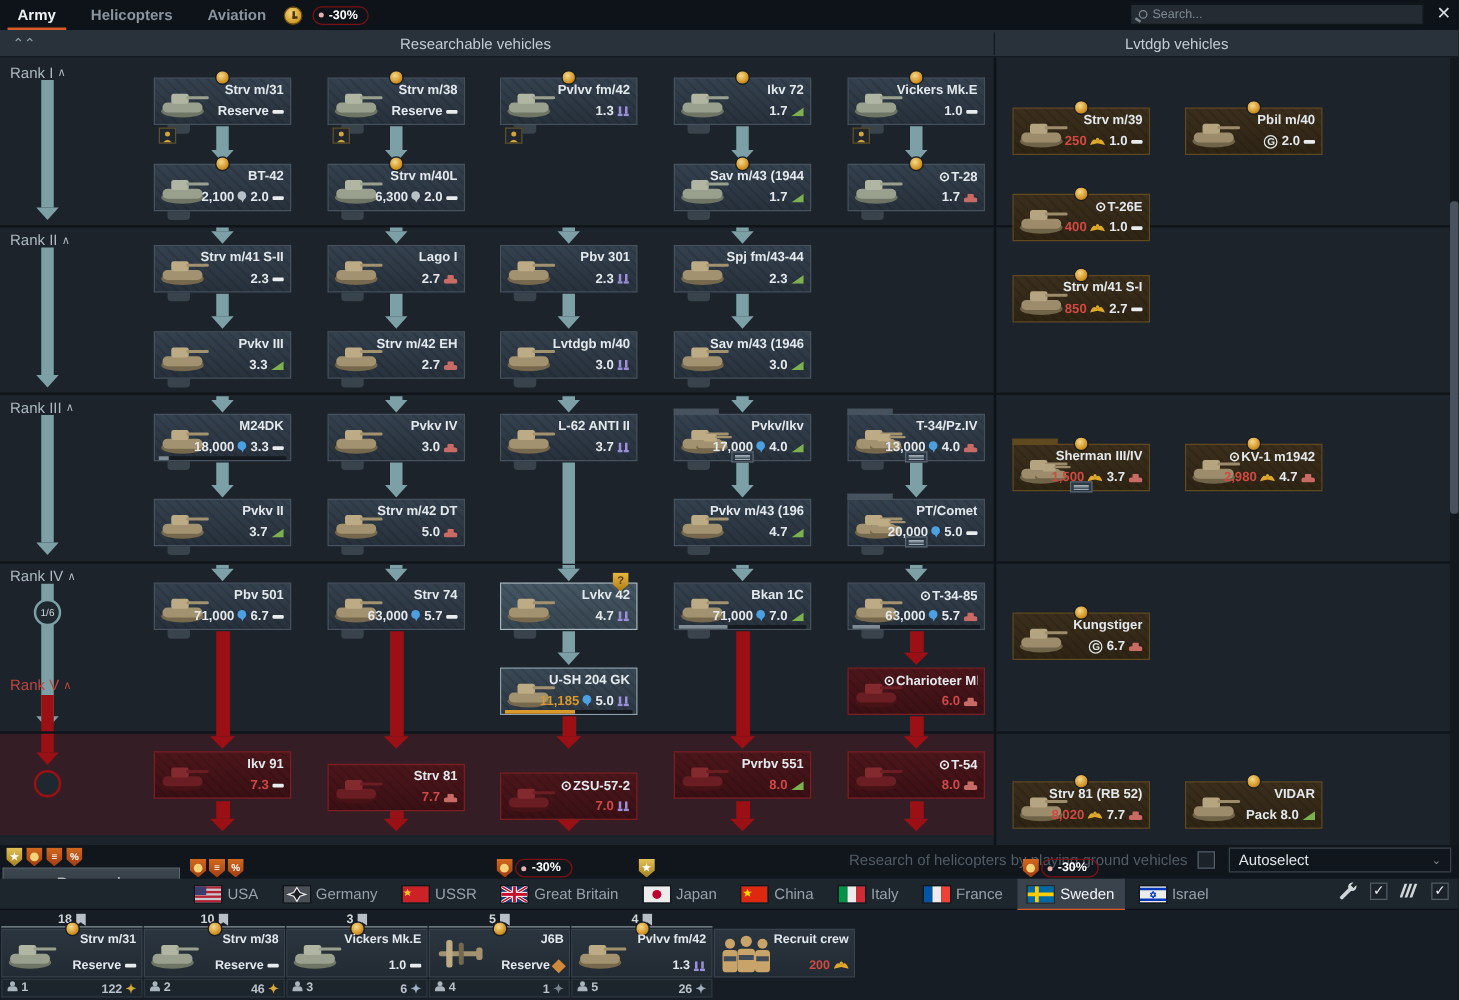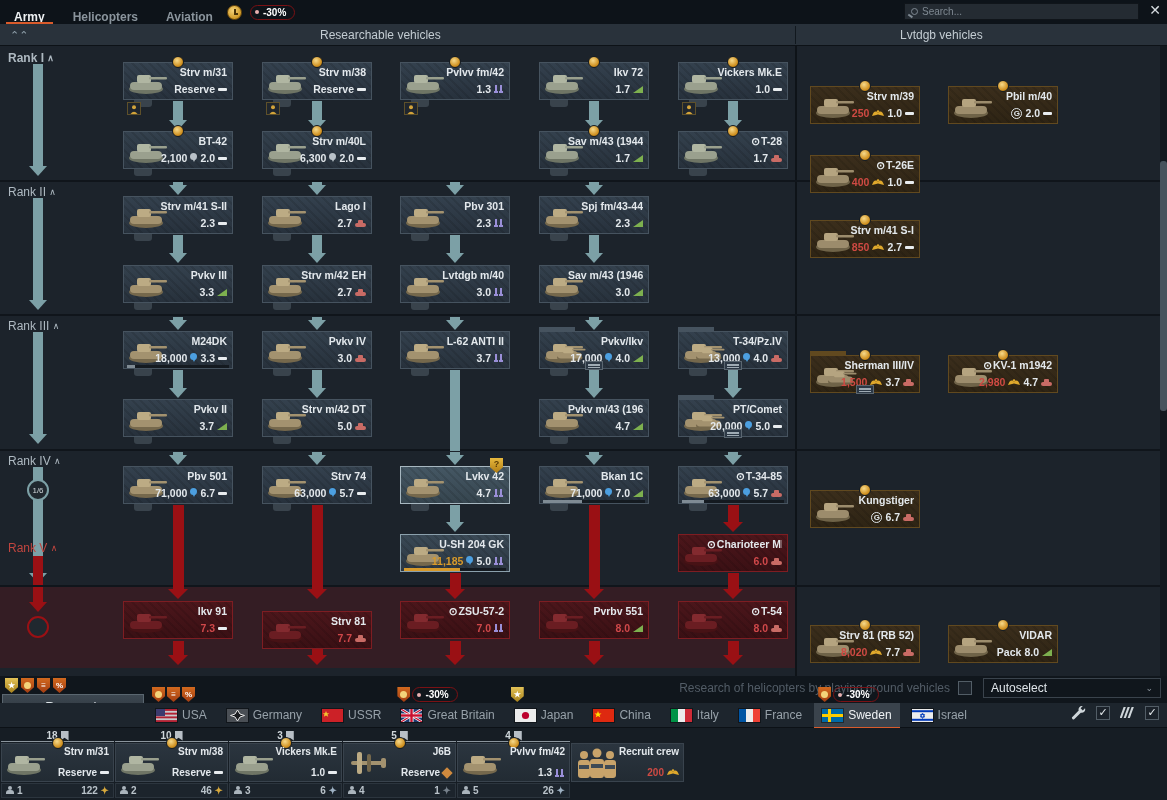--- a/index.html
+++ b/index.html
@@ -1,21 +1,21 @@
 <!DOCTYPE html>
 <html><head>
 <meta charset="utf-8">
 <style>
   html,body{margin:0;padding:0;background:#0b1015;}
   *{box-sizing:border-box;font-family:"Liberation Sans",sans-serif;}
   #screen{position:relative;width:1167px;height:800px;background:#1b222a;overflow:hidden;}
 
   
   #topbar{position:absolute;left:0;top:0;width:1167px;height:24px;background:#0d1319;display:flex;align-items:center;}
-  .tab{padding:5px 14px;font-size:12px;font-weight:bold;color:#8a949c;height:24px;line-height:24px;position:relative;cursor:pointer;}
+  .tab{padding:0 14px;font-size:12px;font-weight:bold;color:#8a949c;height:24px;line-height:24px;position:relative;cursor:pointer;}
   .tab.active{color:#eef1f3;}
   .tab.active::after{content:"";position:absolute;left:6px;right:6px;bottom:0;height:2px;background:#d95b2b;}
   .clockbadge{width:15px;height:15px;border-radius:50%;background:radial-gradient(circle at 40% 35%,#f4d37a,#d09a26 70%,#8a5f12);border:1px solid #6e4c0e;position:relative;display:inline-block;}
   .clockbadge::after{content:"";position:absolute;left:6px;top:3px;width:2px;height:6px;background:#4a3408;}
   .clockbadge::before{content:"";position:absolute;left:6px;top:7px;width:4px;height:2px;background:#4a3408;}
   .disc{background:linear-gradient(#c22; #9e1c1f);border:1px solid #7a1114;color:#fff;font-size:10px;font-weight:bold;border-radius:8px;padding:1px 8px 1px 12px;position:relative;}
   .disc::before{content:"";position:absolute;left:4px;top:50%;margin-top:-2px;width:4px;height:4px;border-radius:50%;background:#e8b0b0;}
   #search{position:absolute;right:28px;top:3px;width:235px;height:17px;background:#242b32;border:1px solid #10151a;color:#7f8992;font-size:10px;display:flex;align-items:center;padding:0 6px;gap:4px;}
   .mag{width:7px;height:7px;border:1.5px solid #7f8992;border-radius:50%;position:relative;display:inline-block;}
   .mag::after{content:"";position:absolute;left:-4px;top:6px;width:5px;height:1.5px;background:#7f8992;transform:rotate(35deg);}
@@ -129,21 +129,21 @@
 <div id="sechdr">
   <div id="collapse">⌃⌃</div>
   <div class="htxt" style="left:320px;">Researchable vehicles</div>
   <div class="htxt" style="left:900px;">Lvtdgb vehicles</div>
   <div id="hdiv"></div>
 </div>
 
 <div id="tree">
   <div id="vdiv"></div>
   <div id="r5band"></div>
-<div class="ranklabel" style="top: 5px; font-weight: bold;">Rank I <span class="chev">∧</span></div>
+<div class="ranklabel" style="top: 5px;">Rank I <span class="chev">∧</span></div>
       <div class="conn" style="left: 33px; top: 18px; width: 10px; height: 102px; background: rgb(124, 160, 166);"></div>
       <div class="chead" style="left: 29px; top: 120px; border-left: 9px solid transparent; border-right: 9px solid transparent; border-top: 10px solid rgb(124, 160, 166);"></div>
       <div class="ranklabel" style="top: 139px;">Rank II <span class="chev">∧</span></div>
       <div class="conn" style="left: 33px; top: 152px; width: 10px; height: 102px; background: rgb(124, 160, 166);"></div>
       <div class="chead" style="left: 29px; top: 254px; border-left: 9px solid transparent; border-right: 9px solid transparent; border-top: 10px solid rgb(124, 160, 166);"></div>
       <div class="ranklabel" style="top: 273px;">Rank III <span class="chev">∧</span></div>
       <div class="conn" style="left: 33px; top: 286px; width: 10px; height: 102px; background: rgb(124, 160, 166);"></div>
       <div class="chead" style="left: 29px; top: 388px; border-left: 9px solid transparent; border-right: 9px solid transparent; border-top: 10px solid rgb(124, 160, 166);"></div>
       <div class="ranklabel" style="top: 408px;">Rank IV <span class="chev">∧</span></div>
       <div class="conn" style="left: 33px; top: 421px; width: 10px; height: 106px; background: rgb(124, 160, 166);"></div>
@@ -953,21 +953,21 @@
         <div class="l2">
           <span style="color:#d0484a;">7.7</span>
           <svg class="ci" width="11" height="7">
             <g fill="#c96b65">
               <rect x="0" y="3" width="11" height="4" rx="2"></rect>
               <rect x="3" y="0" width="5" height="4" rx="1"></rect>
             </g>
           </svg>
         </div>
       </div>
-      <div class="card locked" style="left: 400px; top: 555px;">
+      <div class="card locked" style="left: 400px; top: 572px;">
         <span class="veh"><svg width="46" height="28" viewBox="0 0 46 28">
             <ellipse cx="21" cy="21" rx="17" ry="5" fill="#471215"></ellipse>
             <rect x="5" y="14" width="32" height="8" rx="4" fill="#6a1d22"></rect>
             <rect x="12" y="7" width="14" height="8" rx="2" fill="#832a2f"></rect>
             <rect x="24" y="9" width="18" height="2.4" rx="1" fill="#6a1d22"></rect>
           </svg></span>
         <div class="nm"><span class="pfx">⊙</span>ZSU-57-2</div>
         <div class="l2">
           <span style="color:#d0484a;">7.0</span>
           <svg class="ci" width="10" height="8">

